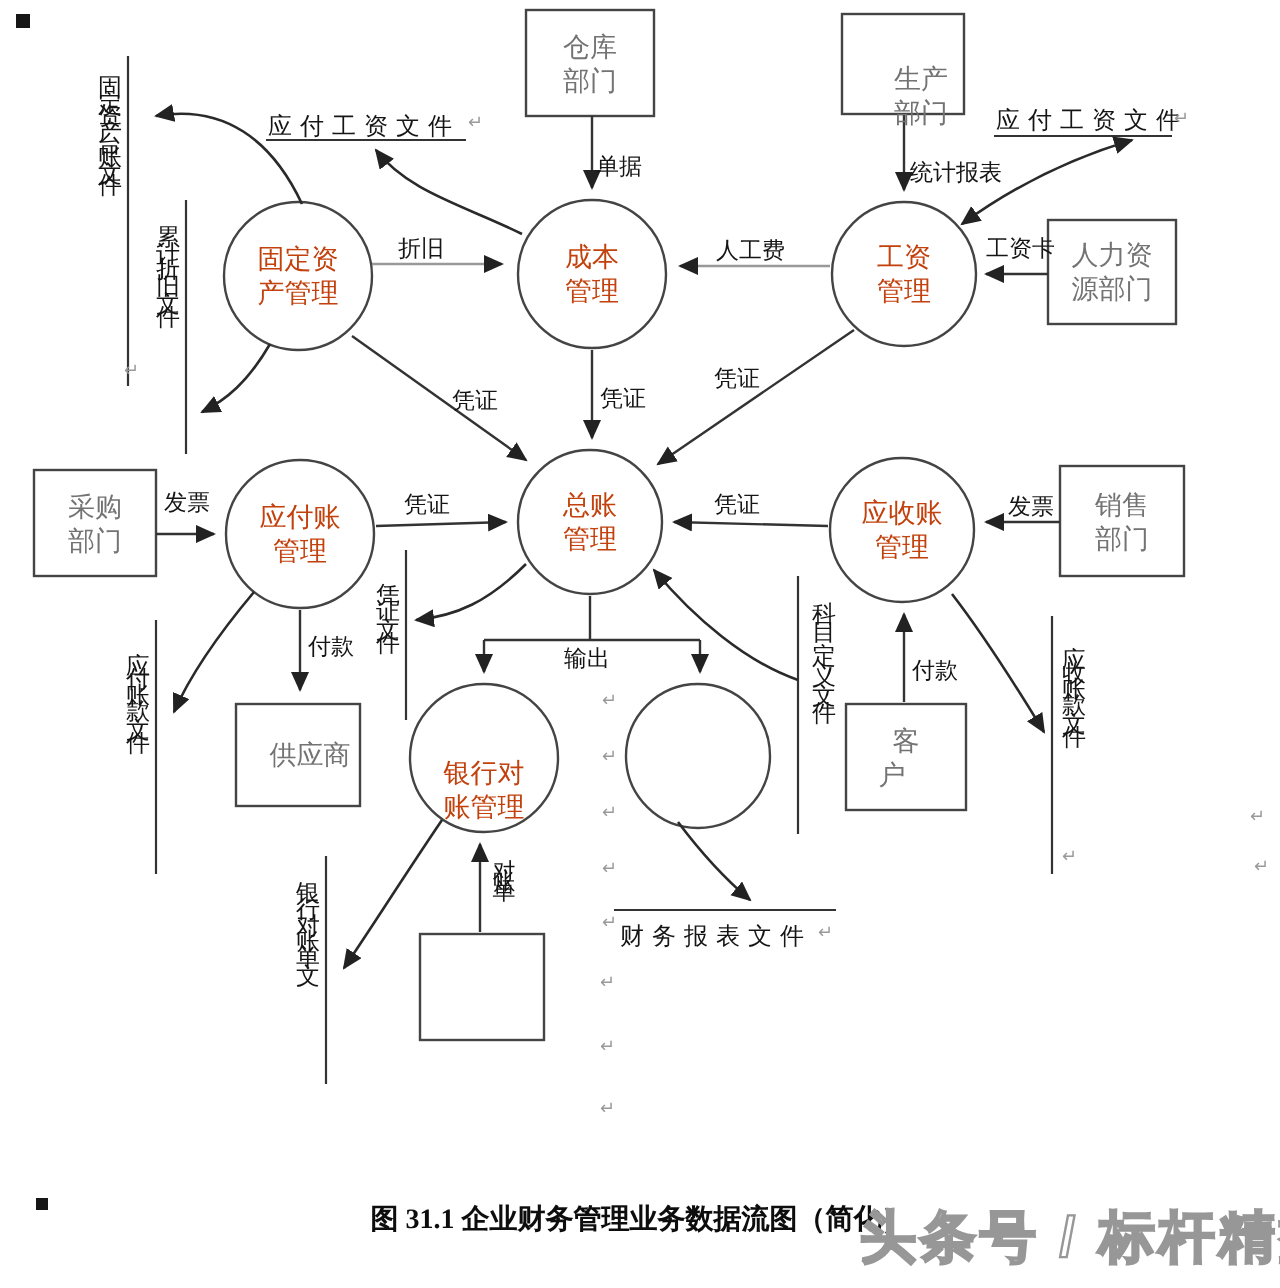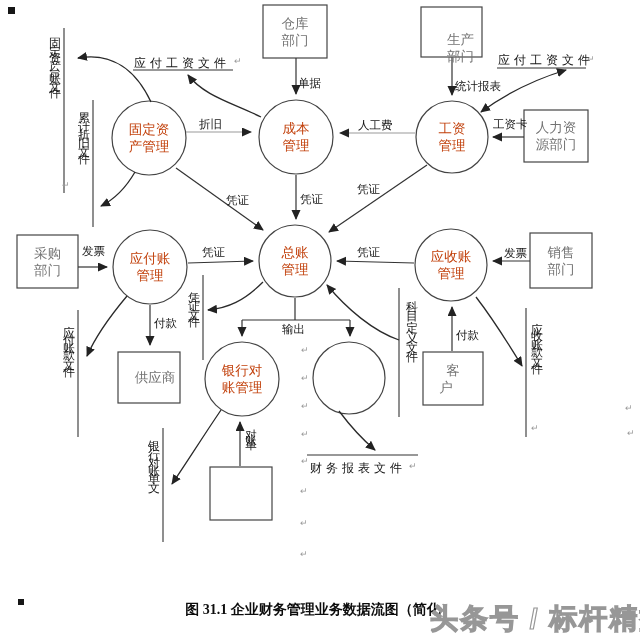--- a/index.html
+++ b/index.html
@@ -113,21 +113,21 @@
   <div class="lbl node-lbl" style="left:256px;top:120px">成本
 管理</div>
   <div class="lbl node-lbl" style="left:412px;top:120px">工资
 管理</div>
   <div class="lbl node-lbl" style="left:110px;top:250px">应付账
 管理</div>
   <div class="lbl node-lbl" style="left:255px;top:244px">总账
 管理</div>
   <div class="lbl node-lbl" style="left:411px;top:248px">应收账
 管理</div>
-  <div class="lbl node-lbl" style="left:202px;top:362px">银行对
+  <div class="lbl node-lbl" style="left:202px;top:378px">银行对
 账管理</div>
 
   <div class="ent" style="left:263px;top:5px;width:64px;height:53px">仓库
 部门</div>
   <div class="ent" style="left:421px;top:23px;width:79px;height:50px">生产
 部门</div>
   <div class="ent" style="left:524px;top:110px;width:64px;height:52px">人力资
 源部门</div>
   <div class="ent" style="left:17px;top:235px;width:61px;height:53px">采购
 部门</div>

